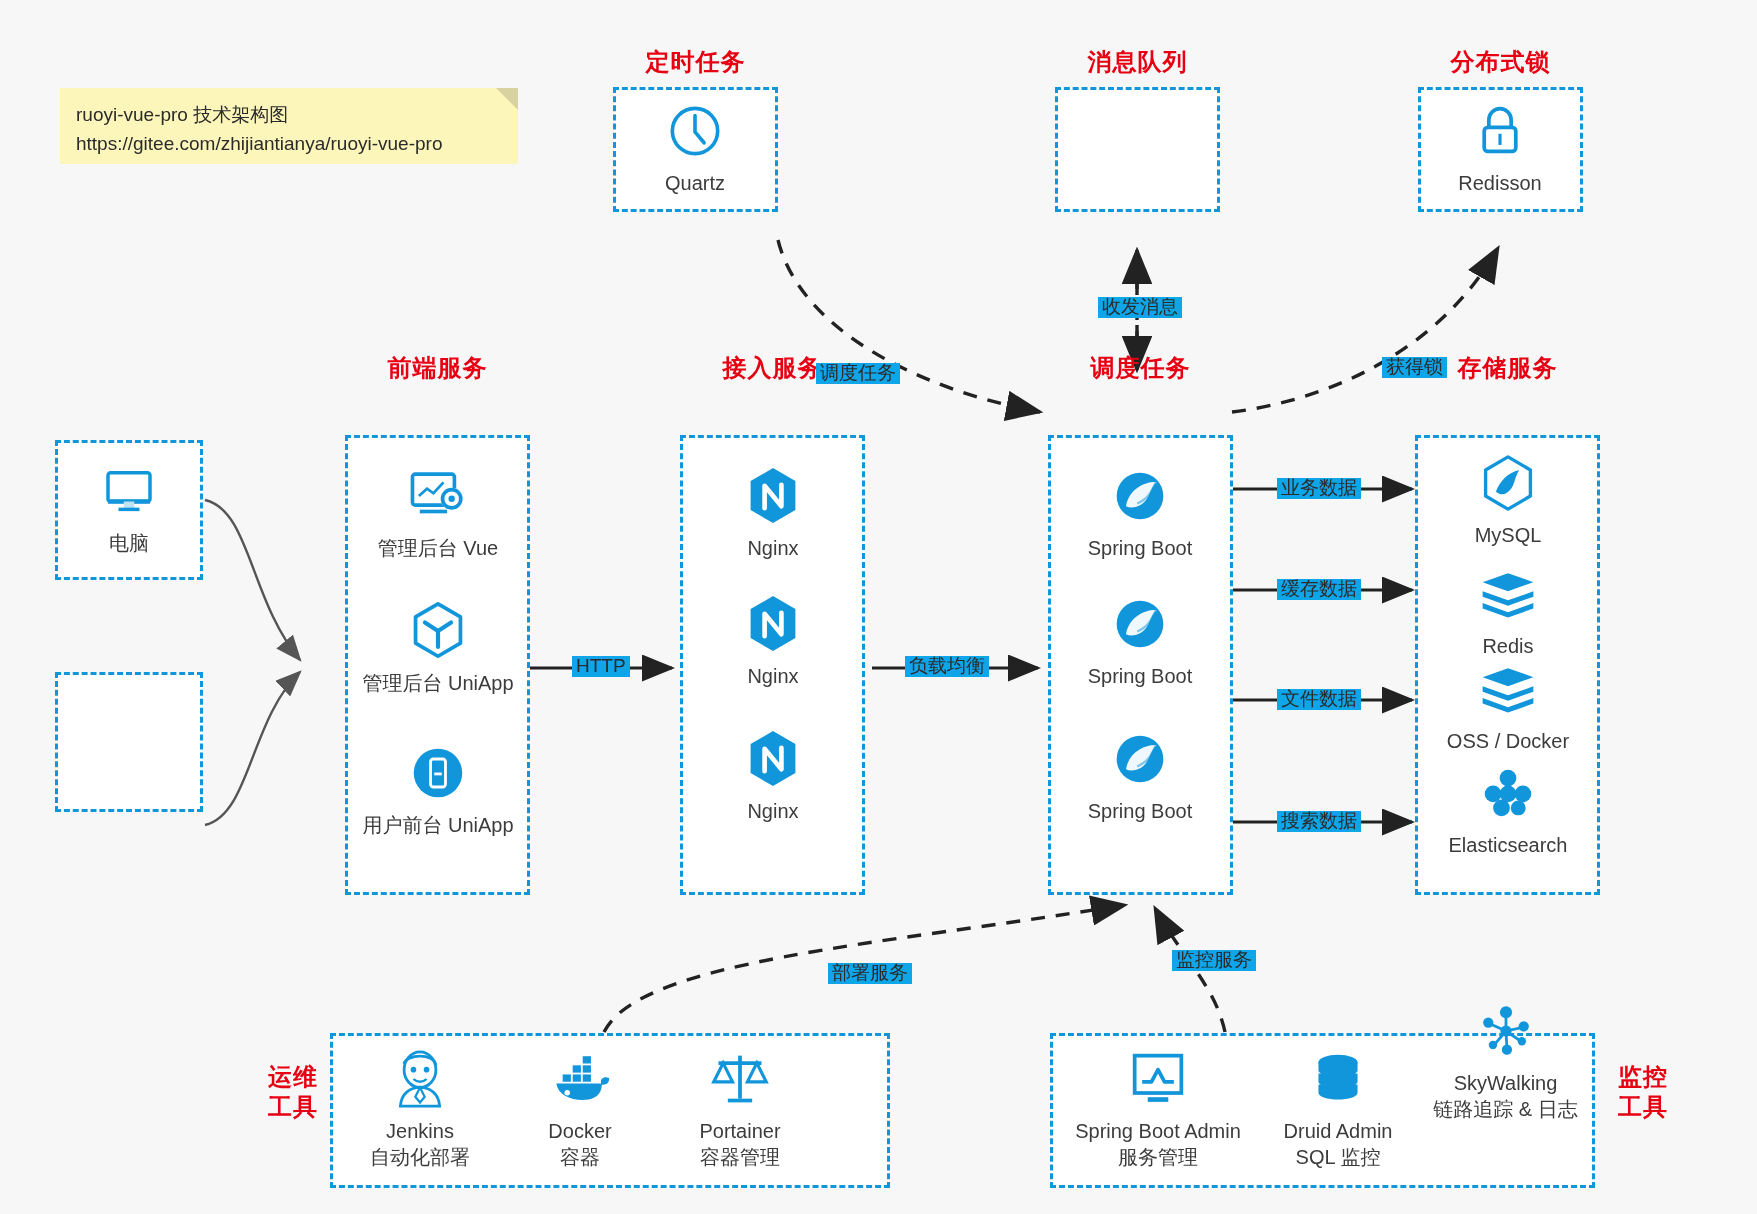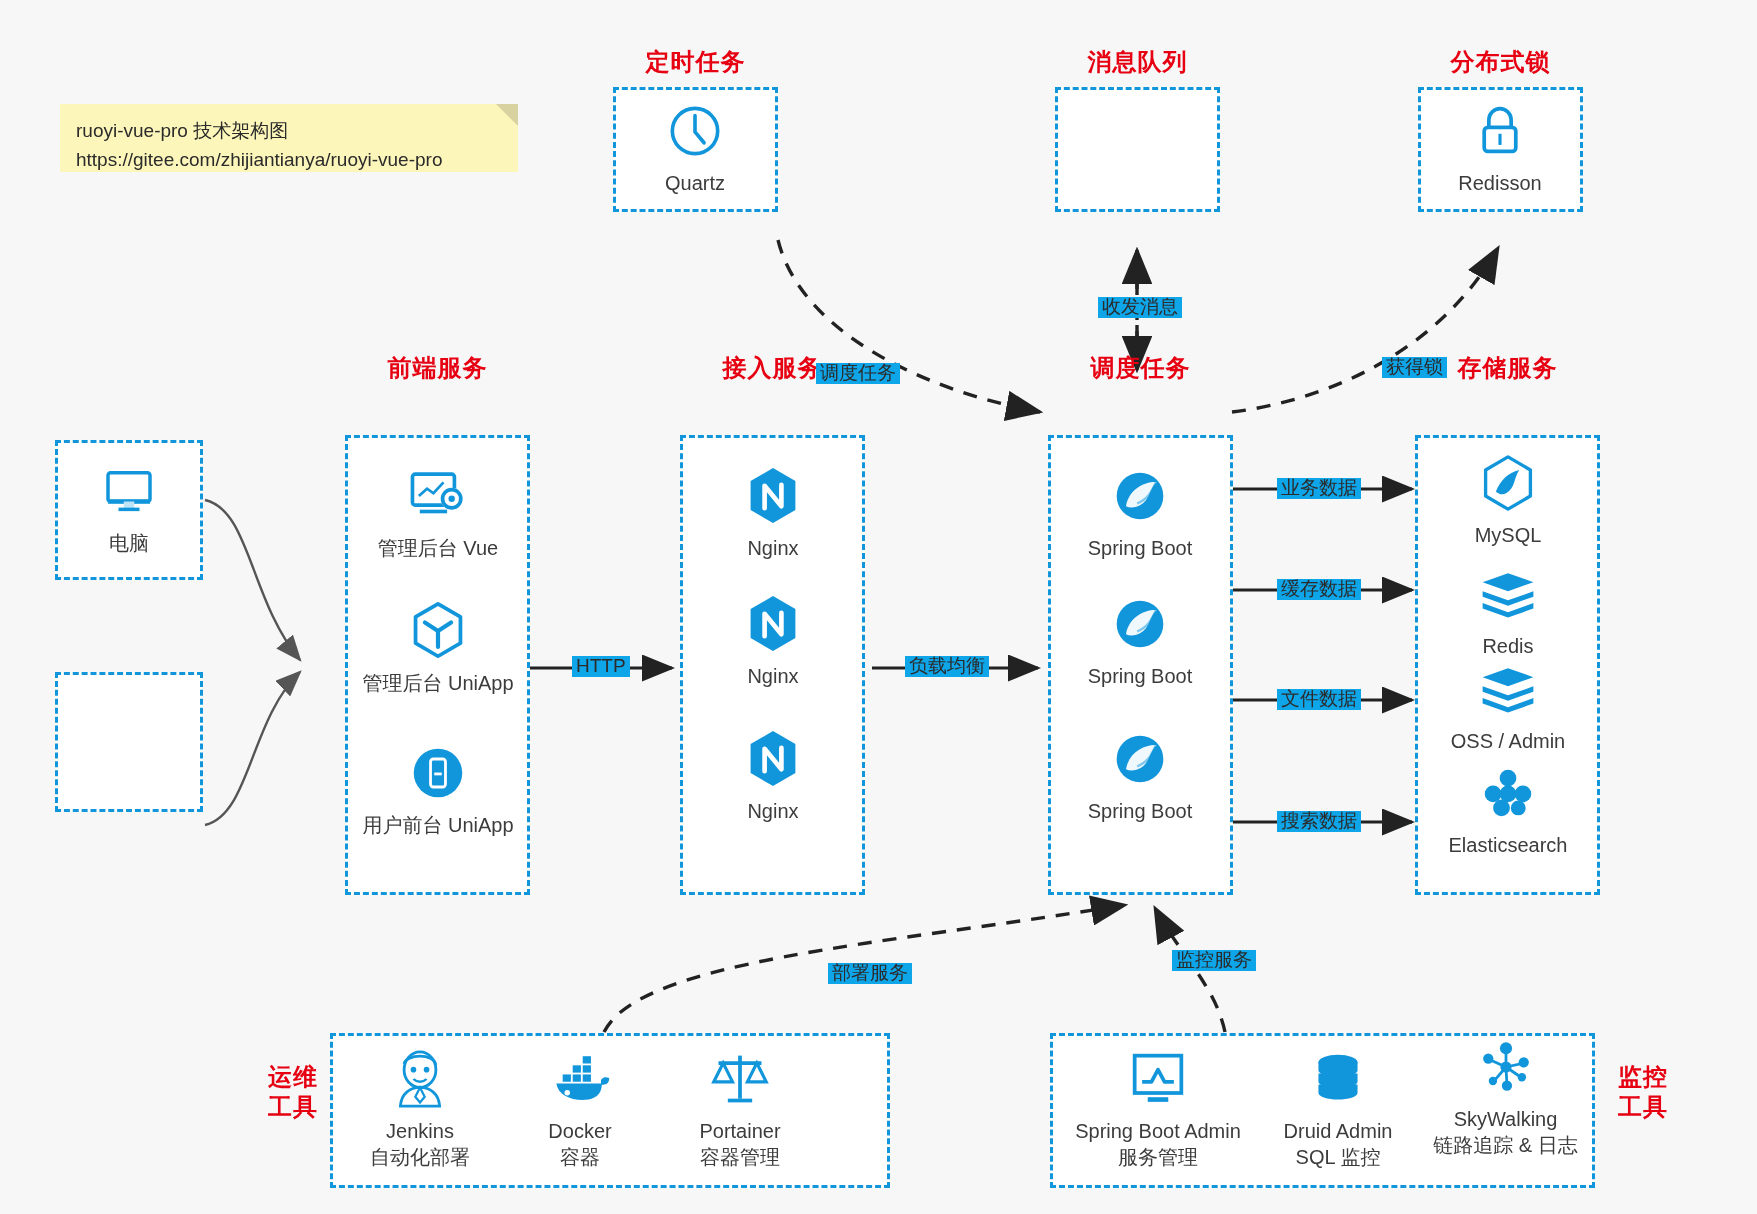--- a/index.html
+++ b/index.html
@@ -121,21 +121,21 @@
     <line x1="1137" y1="370" x2="1137" y2="250" stroke="#222" stroke-width="3.4" stroke-dasharray="14,11" marker-end="url(#ahd-up)"></line>
     <line x1="1137" y1="250" x2="1137" y2="370" stroke="#222" stroke-width="3.4" stroke-dasharray="14,11" marker-end="url(#ahd)"></line>
 
     <path d="M1232,412 C1330,400 1440,350 1498,248" fill="none" stroke="#222" stroke-width="3.4" stroke-dasharray="14,11" marker-end="url(#ahd)"></path>
 
     <path d="M604,1032 C640,960 880,945 1125,905" fill="none" stroke="#222" stroke-width="3.4" stroke-dasharray="14,11" marker-end="url(#ahd)"></path>
 
     <path d="M1225,1032 C1215,985 1180,955 1155,908" fill="none" stroke="#222" stroke-width="3.4" stroke-dasharray="14,11" marker-end="url(#ahd)"></path>
   </svg>
 
-  <div class="note" style="left:60px;top:104px;width:458px;height:68px;">
+  <div class="note" style="left:60px;top:88px;width:458px;height:76px;">
     <div class="fold"></div>
     <div>ruoyi-vue-pro 技术架构图</div>
     <div>https://gitee.com/zhijiantianya/ruoyi-vue-pro</div>
   </div>
 
   <div class="grp-title" style="left:613px;top:46px;width:165px;">定时任务</div>
   <div class="box" style="left:613px;top:87px;width:165px;height:125px;"></div>
   <div class="node" style="left:615px;top:100px;width:160px;">
     <div class="ico">
       <svg width="58" height="58" viewBox="0 0 64 64">
@@ -297,21 +297,21 @@
     <div class="cap">Redis</div>
   </div>
   <div class="node" style="left:1428px;top:658px;width:160px;">
     <div class="ico">
       <svg width="58" height="50" viewBox="0 0 64 54">
         <path d="M32 4 L60 14 L32 24 L4 14 Z" fill="#1296db"></path>
         <path d="M4 24 L32 34 L60 24 L60 30 L32 40 L4 30 Z" fill="#1296db"></path>
         <path d="M4 37 L32 47 L60 37 L60 43 L32 53 L4 43 Z" fill="#1296db"></path>
       </svg>
     </div>
-    <div class="cap">OSS / Admin</div>
+    <div class="cap">OSS / Docker</div>
   </div>
   <div class="node" style="left:1428px;top:762px;width:160px;">
     <div class="ico">
       <svg width="56" height="54" viewBox="0 0 60 58">
         <circle cx="30" cy="13" r="9" fill="#1296db"></circle>
         <circle cx="14" cy="30" r="9" fill="#1296db"></circle>
         <circle cx="46" cy="30" r="9" fill="#1296db"></circle>
         <circle cx="23" cy="45" r="9" fill="#1296db"></circle>
         <circle cx="41" cy="45" r="8" fill="#1296db"></circle>
         <circle cx="30" cy="30" r="9" fill="#1296db"></circle>
@@ -394,21 +394,21 @@
       <svg width="54" height="54" viewBox="0 0 58 58">
         <ellipse cx="29" cy="11" rx="21" ry="8" fill="#1296db"></ellipse>
         <path d="M8 11 L8 20 C8 24 18 27 29 27 C40 27 50 24 50 20 L50 11" fill="#1296db"></path>
         <path d="M8 23 L8 32 C8 36 18 39 29 39 C40 39 50 36 50 32 L50 23" fill="#1296db"></path>
         <path d="M8 35 L8 44 C8 48 18 51 29 51 C40 51 50 48 50 44 L50 35" fill="#1296db"></path>
       </svg>
     </div>
     <div class="cap">Druid Admin</div>
     <div class="cap2">SQL 监控</div>
   </div>
-  <div class="node" style="left:1418px;top:1036px;width:175px;">
+  <div class="node" style="left:1418px;top:1000px;width:175px;">
     <div class="ico">
       <svg width="56" height="56" viewBox="0 0 60 60">
         <g stroke="#1296db" stroke-width="3">
           <line x1="30" y1="30" x2="30" y2="11"></line>
           <line x1="30" y1="30" x2="12" y2="22"></line>
           <line x1="30" y1="30" x2="48" y2="26"></line>
           <line x1="30" y1="30" x2="18" y2="44"></line>
           <line x1="30" y1="30" x2="31" y2="49"></line>
           <line x1="30" y1="30" x2="46" y2="41"></line>
         </g>

